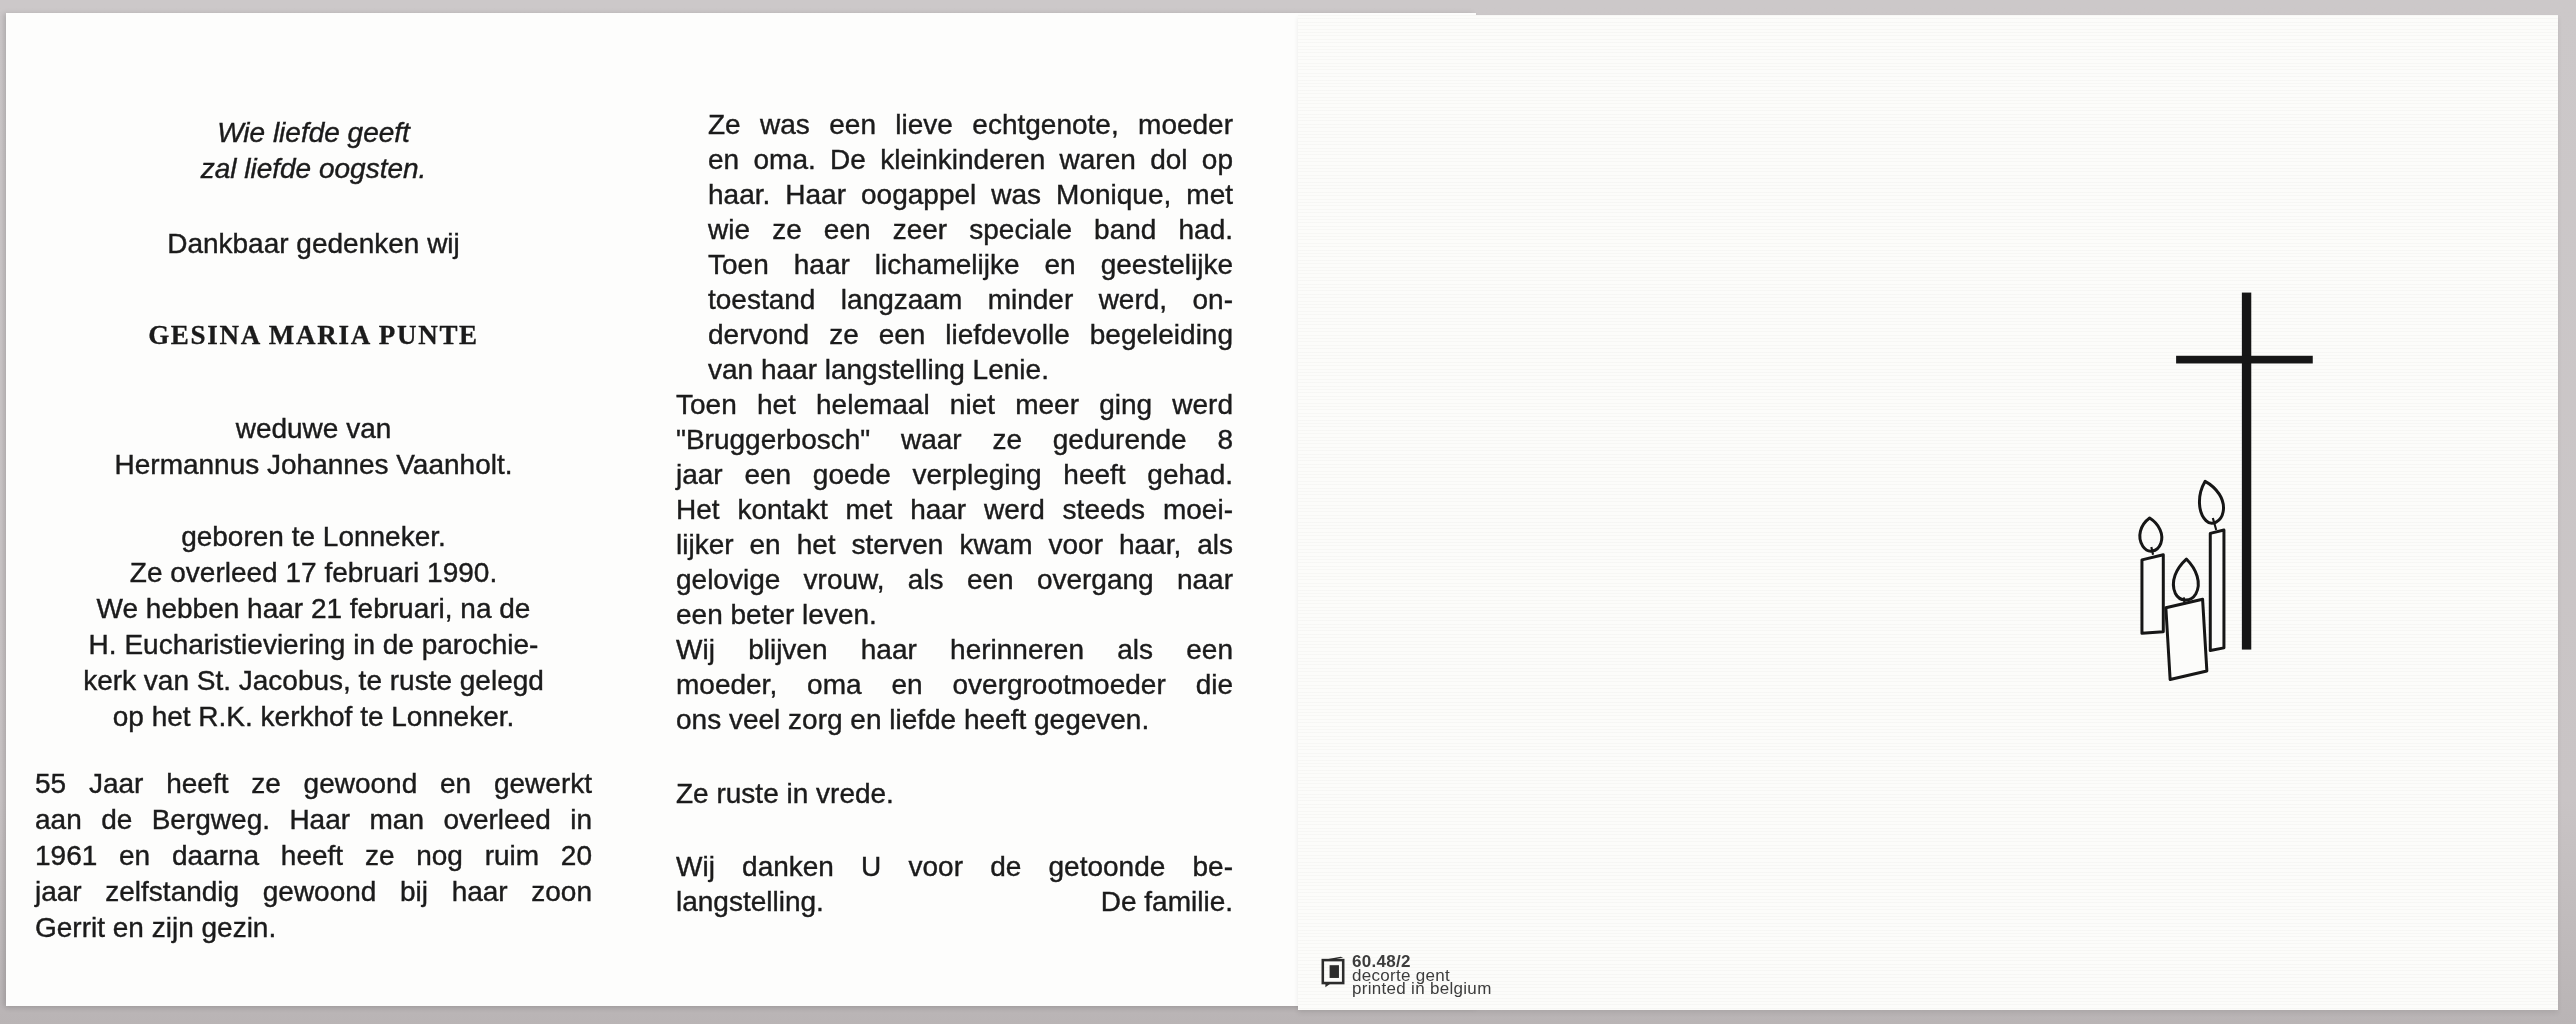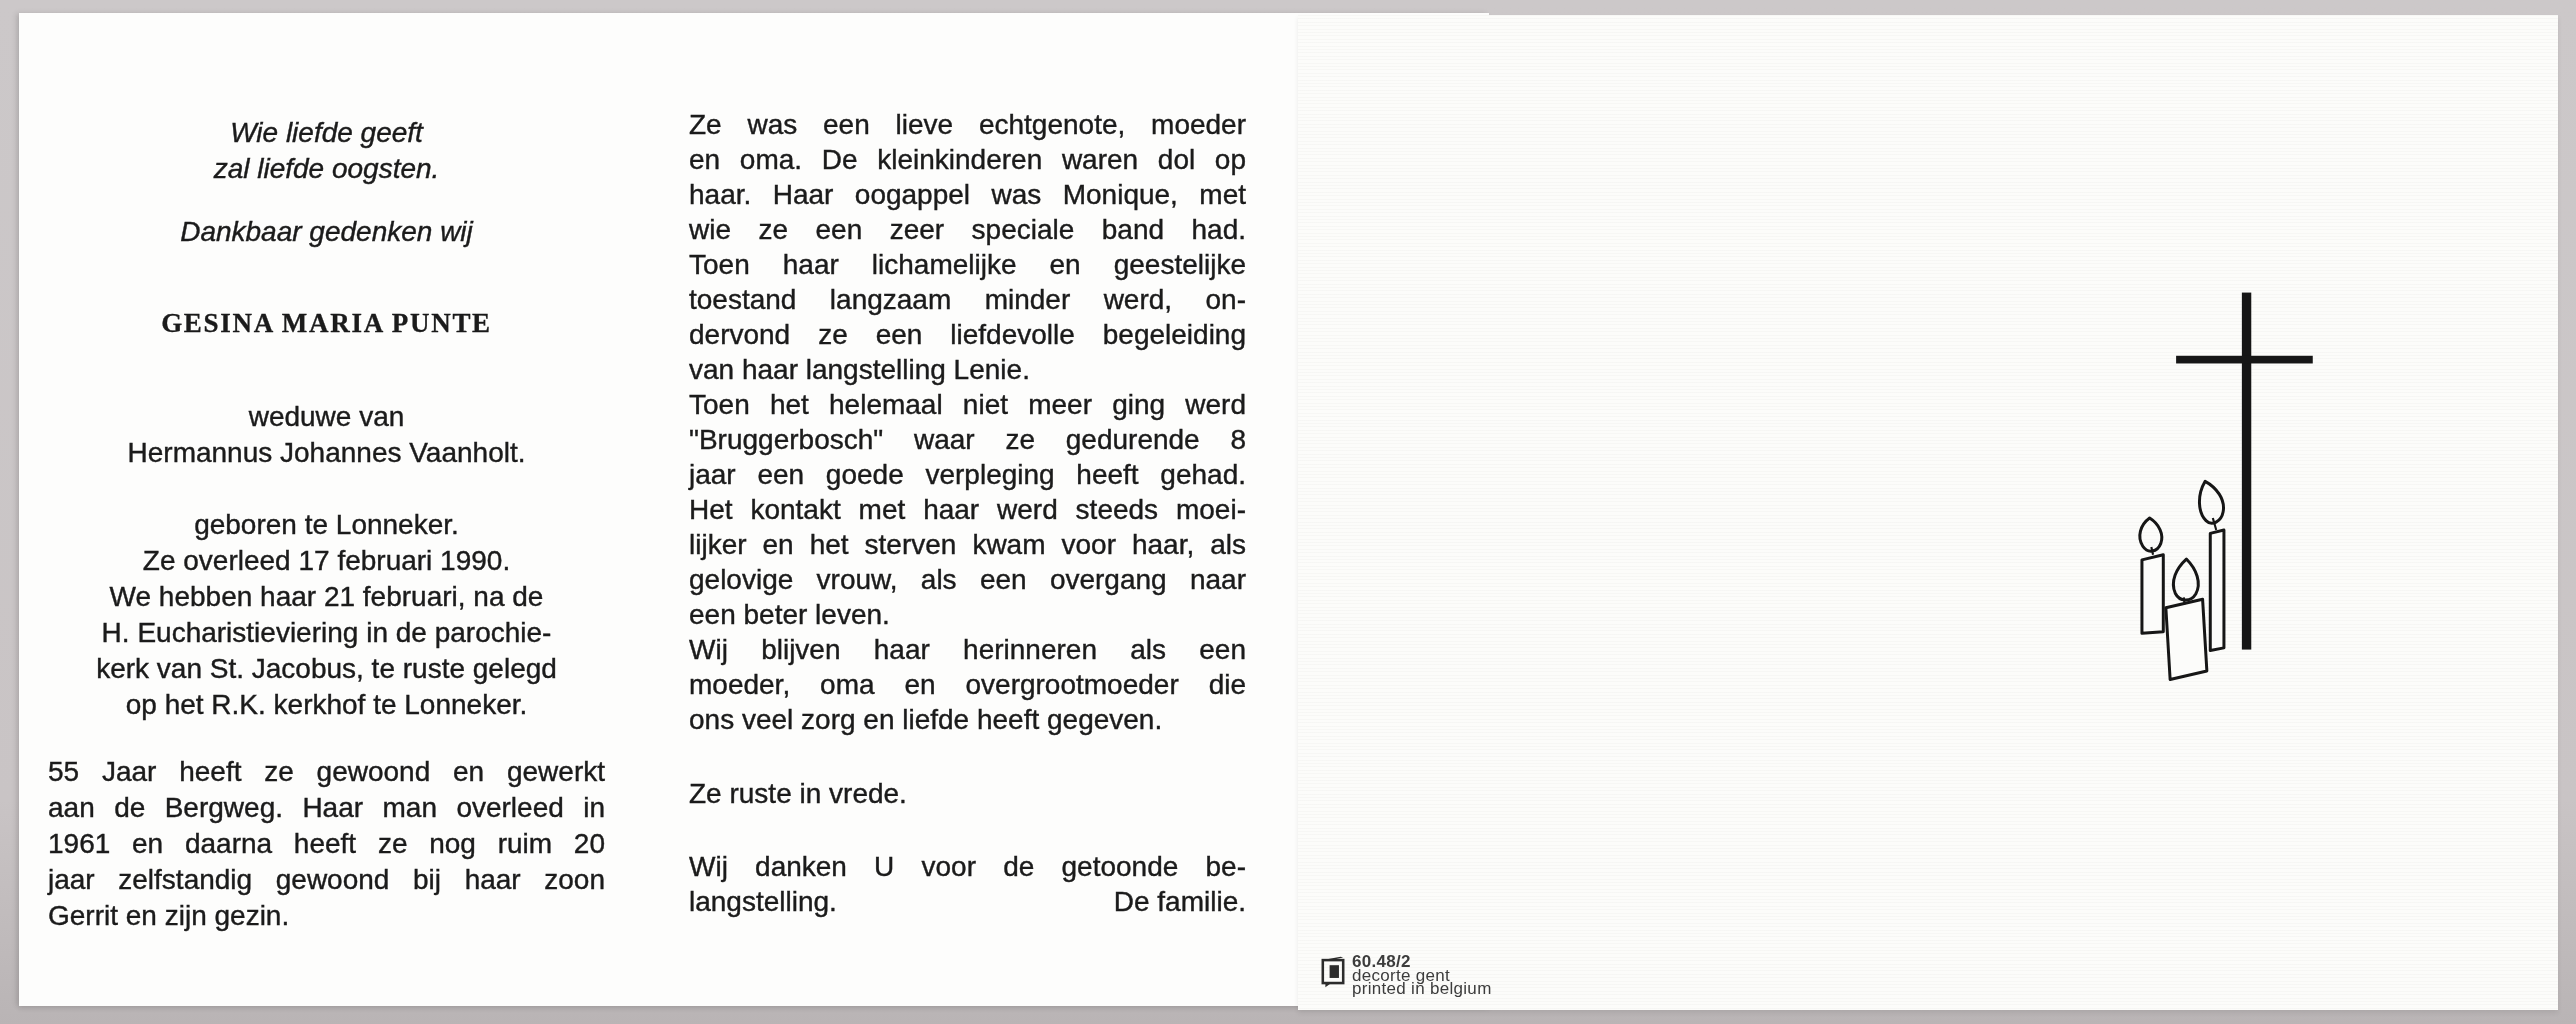--- a/index.html
+++ b/index.html
@@ -3,50 +3,50 @@
 <meta charset="utf-8">
 <style>
   html, body { margin:0; padding:0; }
   body {
     width:2576px; height:1025px; position:relative; overflow:hidden;
     background:linear-gradient(180deg,#ccc8c9 0%, #c9c4c5 78%, #b9b4b5 100%);
     font-family:"Liberation Sans","DejaVu Sans",sans-serif;
   }
   .card { position:absolute; background:#fdfdfc; }
   .card-left {
-    left:19px; top:13px; width:1470px; height:993px;
+    left:6px; top:13px; width:1470px; height:993px;
     box-shadow:-3.4px 0 5.1px rgba(0,0,0,.10), 0 2.6px 5.1px rgba(0,0,0,.08);
   }
   .card-right {
     left:1298px; top:15.4px; width:1260px; height:995px;
     background-color:#fcfcfa;
     background-image:repeating-linear-gradient(180deg, rgba(150,150,145,.05) 0px, rgba(150,150,145,.05) 0.9px, transparent 0.9px, transparent 3.4px);
     box-shadow:0 2.6px 5.1px rgba(0,0,0,.08);
   }
   .col {
     position:absolute; top:0; color:#1b1b1b;
     font-size:28px; line-height:36px;
     -webkit-text-stroke:0.4px #1b1b1b;
   }
   .col-1 { left:29px;  width:557px; text-align:center; }
   .col-2 { left:670px; width:557px; line-height:35px; text-align:left; }
   .line { white-space:nowrap; }
   .just .line { text-align:justify; text-align-last:justify; white-space:normal; }
   .just .line:last-child { text-align:left; text-align-last:left; }
   .quote      { margin-top:102px; font-style:italic; }
-  .dedication { margin-top:27px;font-style:italic; }
+  .dedication { margin-top:39px; }
   .name {
     margin-top:53px; font-family:"Liberation Serif","DejaVu Serif",serif;
     font-weight:bold; font-size:27px; line-height:41px; letter-spacing:1.7px;
     -webkit-text-stroke:0.3px #141414;
   }
   .widow { margin-top:55px; }
   .life  { margin-top:36px; }
   .residence { margin-top:31px; text-align:left; }
-  .block-memory { margin-top:94px; }
+  .block-memory { margin-top:94px;margin-left:32px; }
   .rest   { margin-top:39px; text-align:left; }
   .thanks { margin-top:38px; }
   .thanks-row { display:flex; justify-content:space-between; }
   .illustration { position:absolute; left:0; top:0; width:100%; height:100%; }
   .printer-mark {
     position:absolute; left:22px; bottom:15.4px;
     display:flex; align-items:flex-start; gap:6px; color:#3c3c3c;
   }
   .pm-text { font-size:17px; line-height:13.2px; letter-spacing:0.3px; }
   .pm-code { font-weight:bold; }

